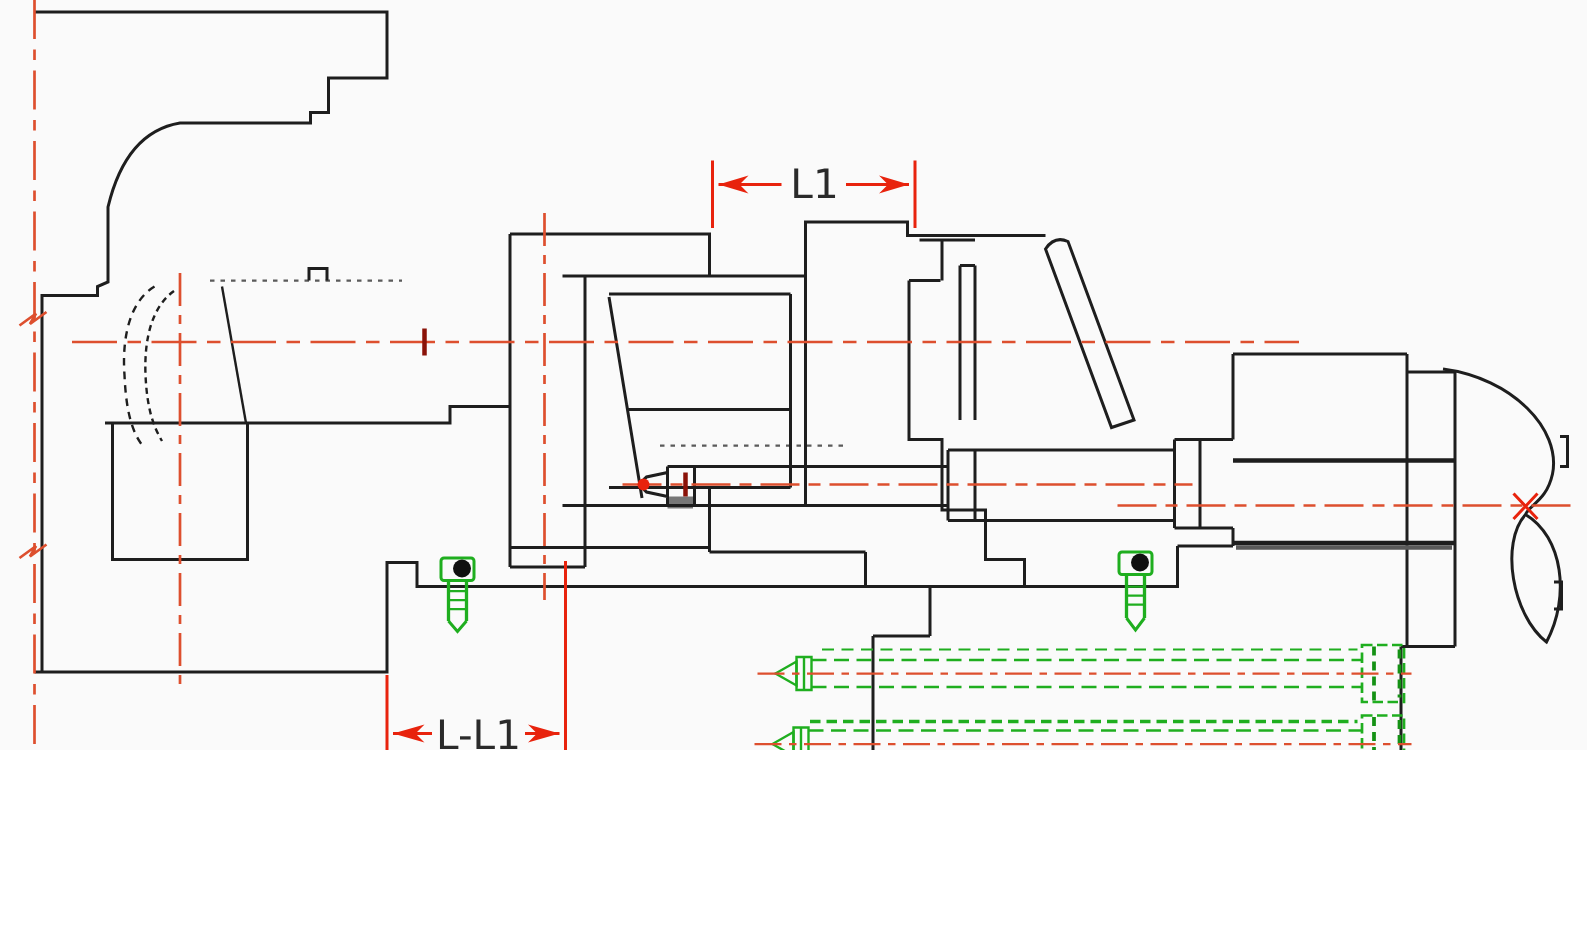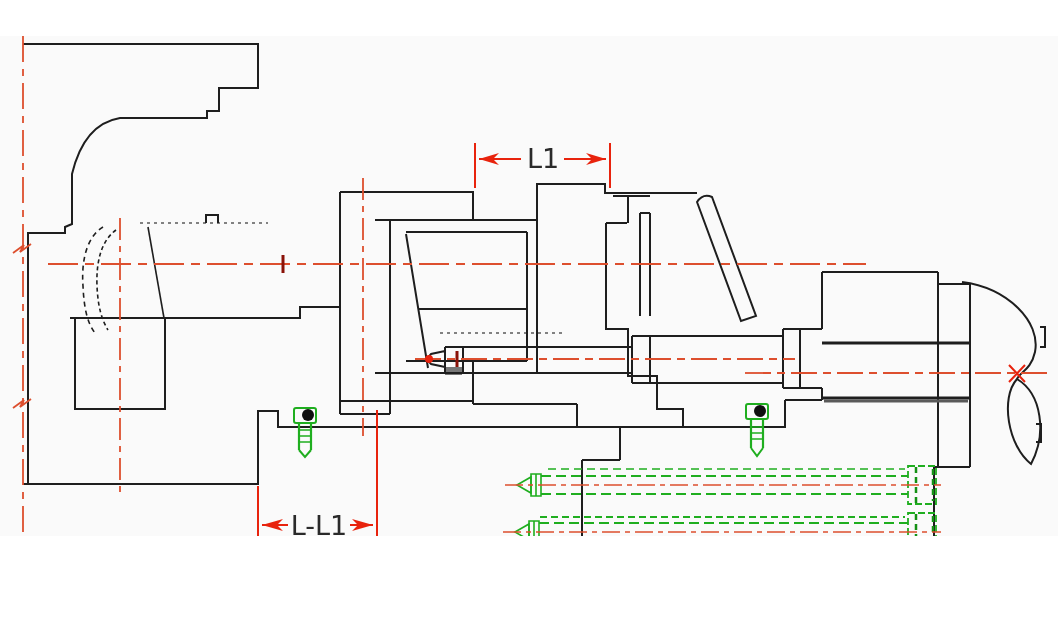--- a/index.html
+++ b/index.html
@@ -1,17 +1,17 @@
 <!DOCTYPE html>
 <html><head>
 <meta charset="utf-8">
 <style>
   html,body{margin:0;padding:0;background:#fff;}
   #stage{position:relative;width:1058px;height:500px;background:#fafafa;overflow:hidden;
-         font-family:"Liberation Sans",sans-serif;margin-top:36px;}
+         font-family:"Liberation Sans",sans-serif;}
   svg{position:absolute;left:0;top:0;}
   .ol{stroke:#1e1e1e;stroke-width:2;fill:none;}
   .olthin{stroke:#1e1e1e;stroke-width:1.6;fill:none;}
   .olthick{stroke:#1e1e1e;stroke-width:3;fill:none;}
   .cl{stroke:#dd4f2e;stroke-width:1.8;fill:none;}
   .clthin{stroke:#dd4f2e;stroke-width:1.5;fill:none;}
   .dim{stroke:#e8230d;stroke-width:2;fill:none;}
   .dimf{fill:#e8230d;stroke:none;}
   .grn{stroke:#1fae1f;fill:none;}
   .grnd{stroke:#149114;fill:none;}

